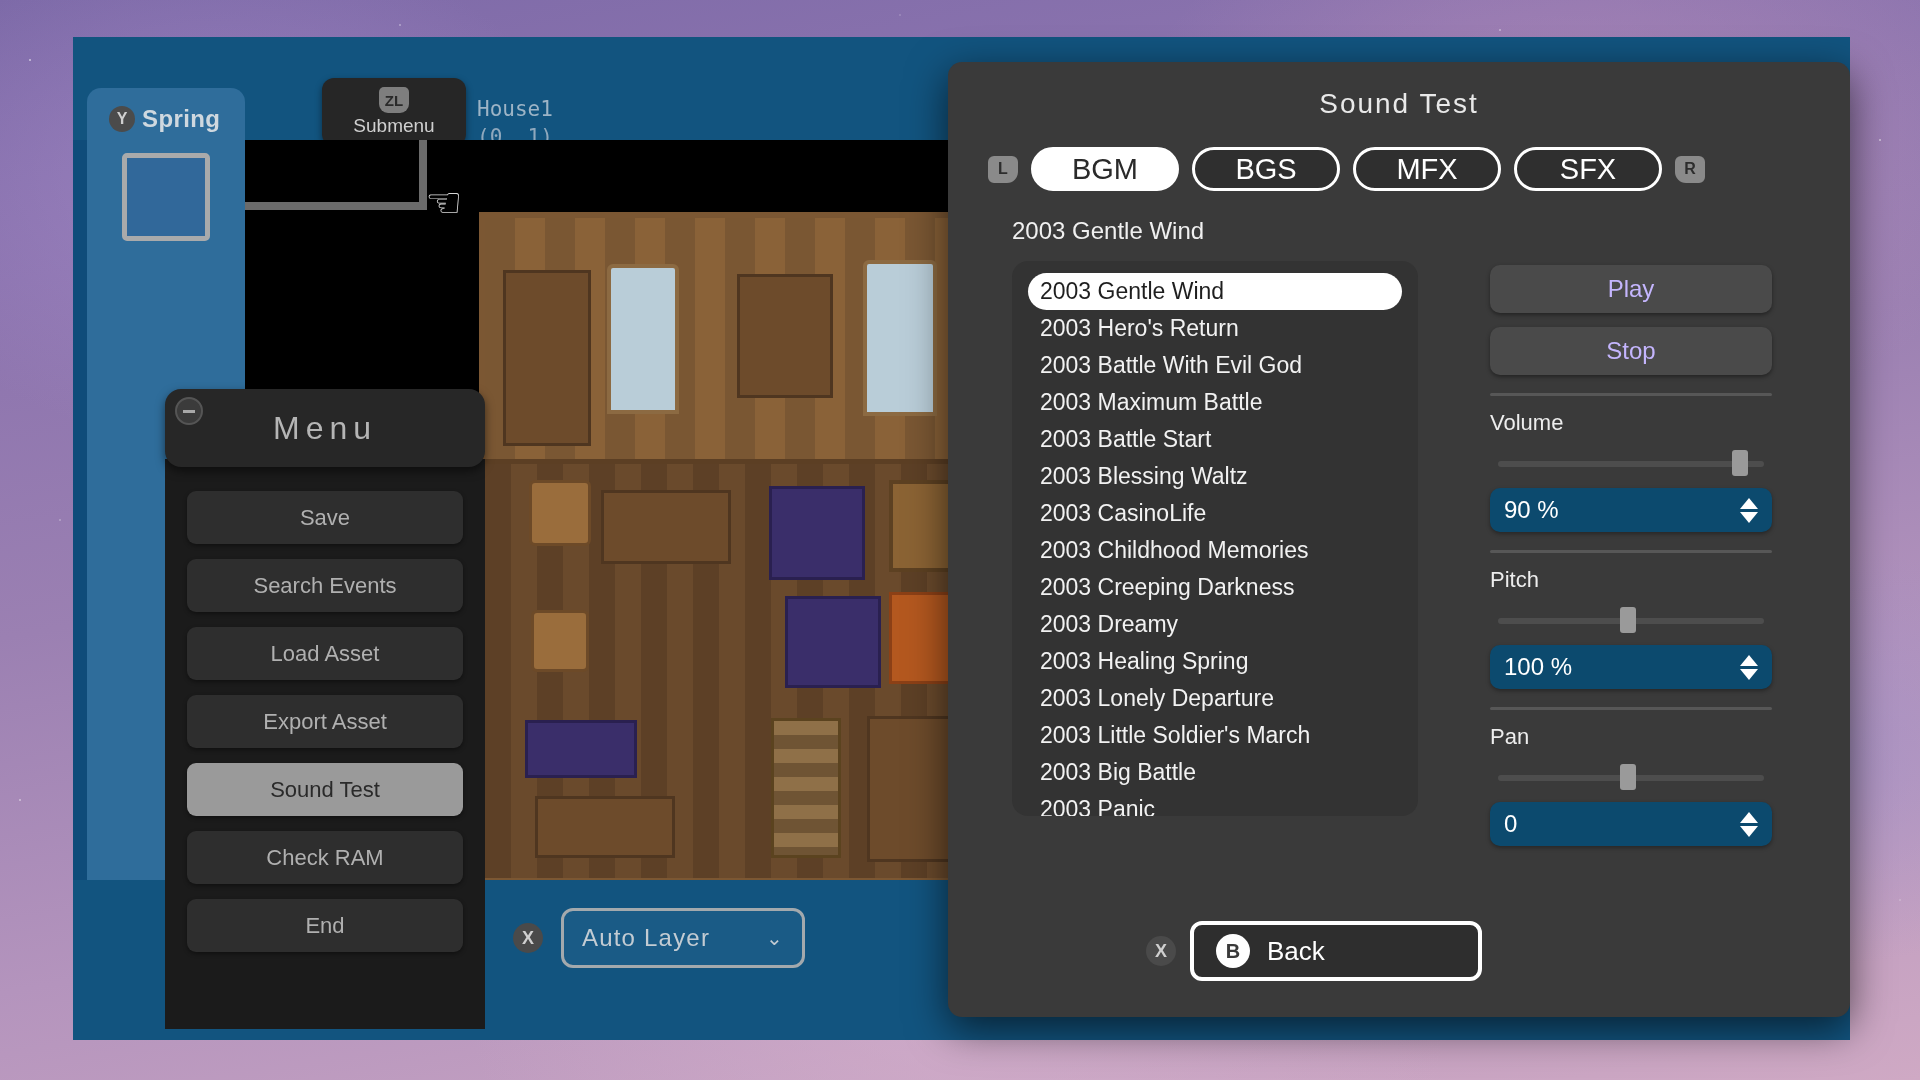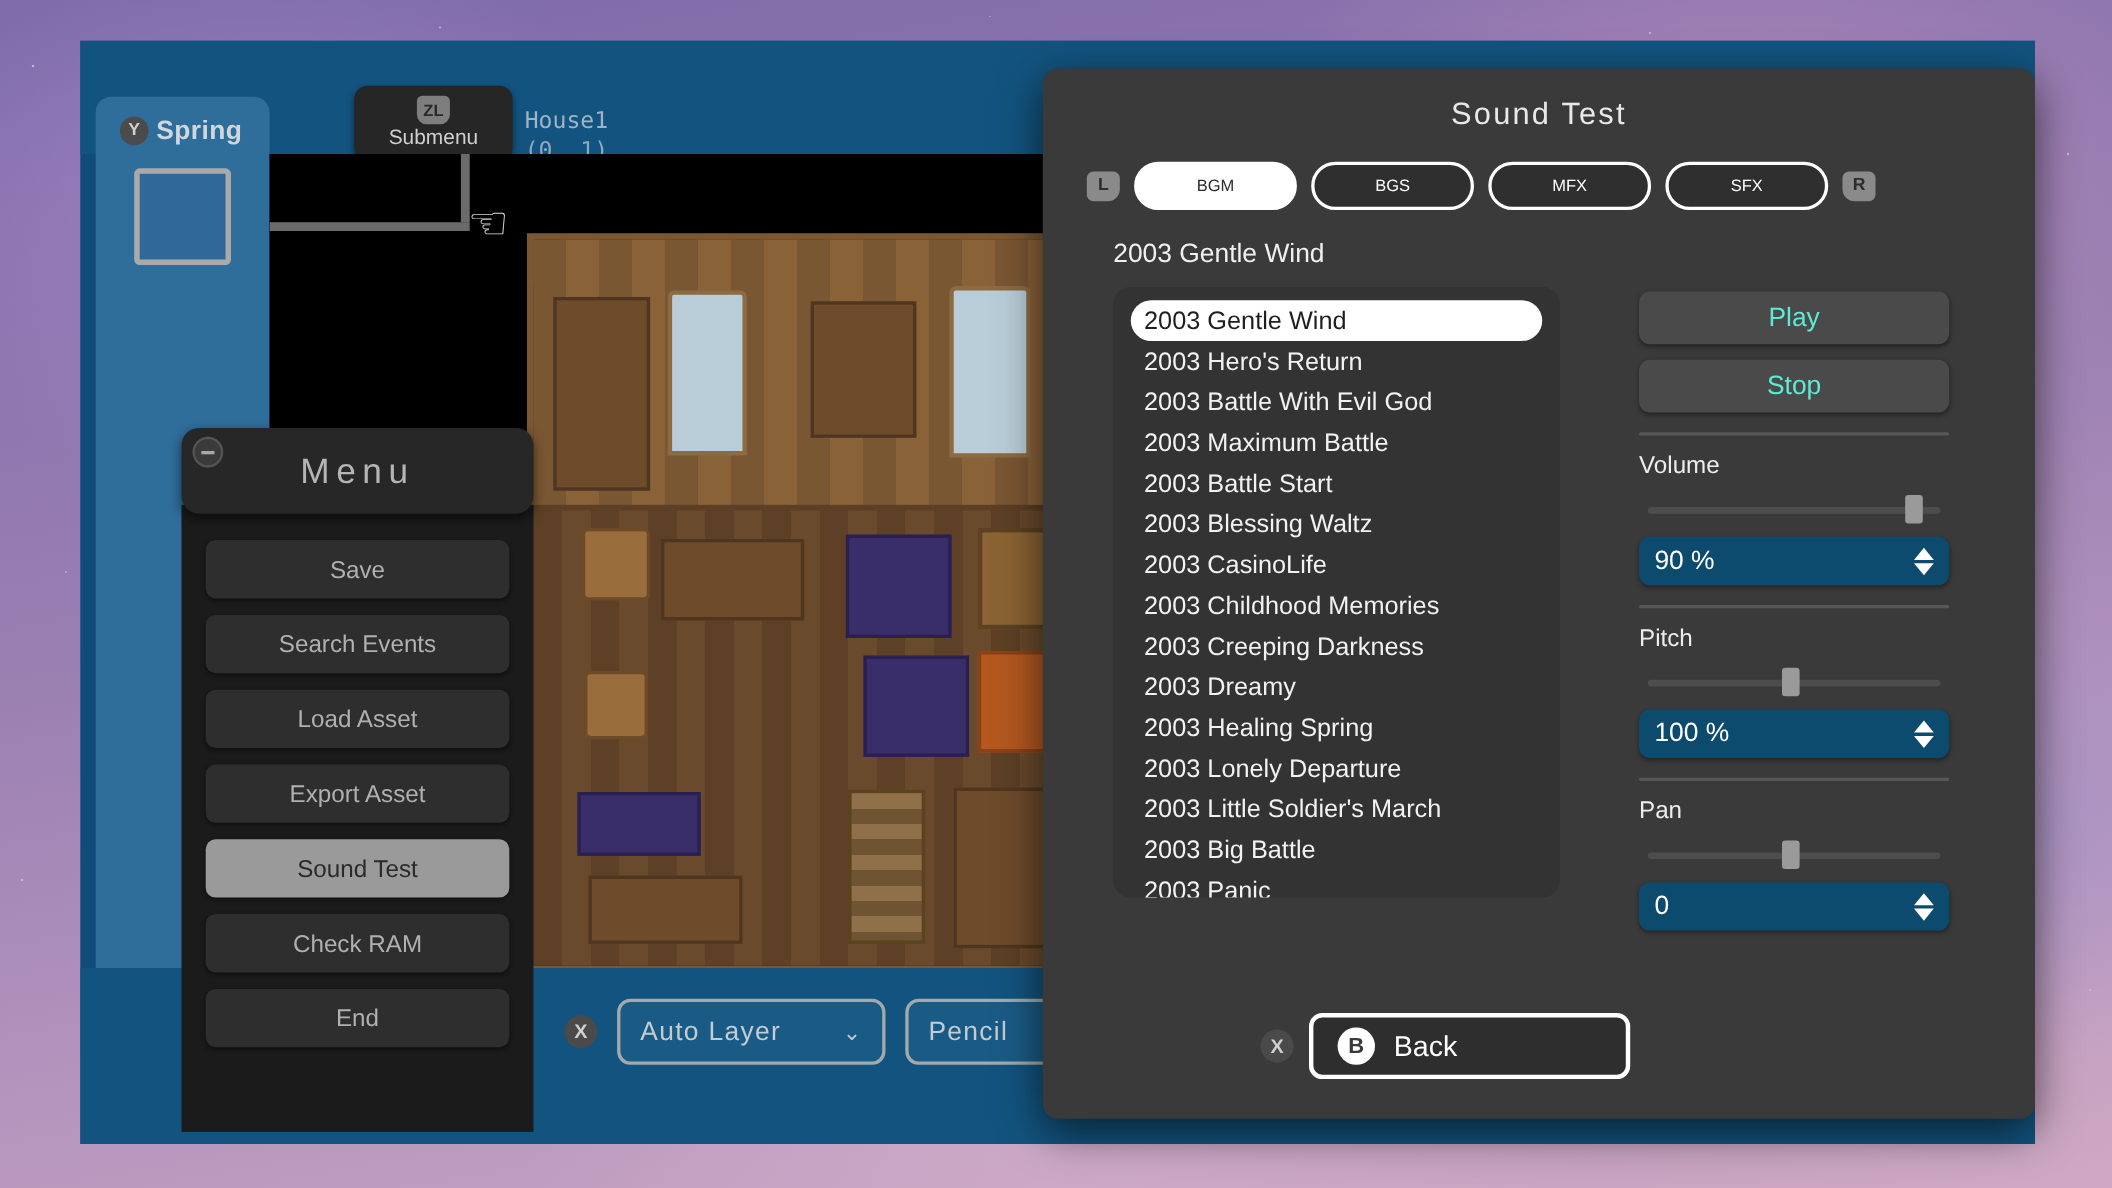--- a/index.html
+++ b/index.html
@@ -192,21 +192,21 @@
   .lr-badge {
     width:30px; height:27px; background:#8a8a8a; color:#2d2d2d;
     font-size:16px; font-weight:700; line-height:1;
     display:flex; align-items:center; justify-content:center;
   }
   .lr-badge.l { border-radius:6px 6px 11px 6px; }
   .lr-badge.r { border-radius:6px 6px 6px 11px; }
   .tab {
     width:148px; height:44px; border-radius:22px;
     border:3px solid #fff; background:#2f2f2f; color:#fff;
-    font-size:15px; display:flex; align-items:center; justify-content:center;
+    font-size:29px; display:flex; align-items:center; justify-content:center;
   }
   .tab.active { background:#fff; color:#2a2a2a; }
 
   .now-playing {
     padding:26px 0 0 64px; font-size:24px; color:#f0f0f0;
   }
   .dialog-main { display:flex; padding:16px 0 0 64px; }
 
   .list-card {
     position:relative; width:406px; height:555px;
@@ -217,21 +217,21 @@
     height:37px; margin:0 16px; padding:0 12px;
     display:flex; align-items:center;
     font-size:23px; color:#f2f2f2;
   }
   .list-item.selected {
     background:#fff; color:#1f1f1f; border-radius:19px;
   }
 
   .controls { margin-left:72px; width:282px; padding-top:4px; }
   .ctl-btn {
-    height:48px; border-radius:10px; background:#4a4a4a; color:#5eead4;
+    height:48px; border-radius:10px; background:#4a4a4a; color:#c4b5fd;
     font-size:24px; display:flex; align-items:center; justify-content:center;
     margin-bottom:14px; box-shadow:0 2px 4px rgba(0,0,0,.4);
   }
   .ctl-divider { height:3px; background:#575757; margin:18px 0 14px; border-radius:2px; }
   .ctl-label { font-size:22px; color:#ededed; margin-bottom:14px; }
   .slider { position:relative; height:26px; margin:0 8px 12px; }
   .slider .track {
     position:absolute; left:0; right:0; top:11px; height:6px;
     background:#4d4d4d; border-radius:3px;
   }
@@ -326,23 +326,20 @@
     </div>
   </div>
 
   <div class="bottom-bar"></div>
   <div class="toolbar-row">
     <span class="x-badge">X</span>
     <div class="combo" style="width:244px;">
       <span>Auto Layer</span>
       <span class="caret">⌄</span>
     </div>
-    <div class="combo" style="width:200px;">
-      <span>Pencil</span>
-    </div>
   </div>
 
   <div class="menu-panel">
     <div class="menu-header">
       <span class="minus-badge">
           <i></i>
         </span>
       <span class="title">Menu</span>
     </div>
     <div class="menu-body">

